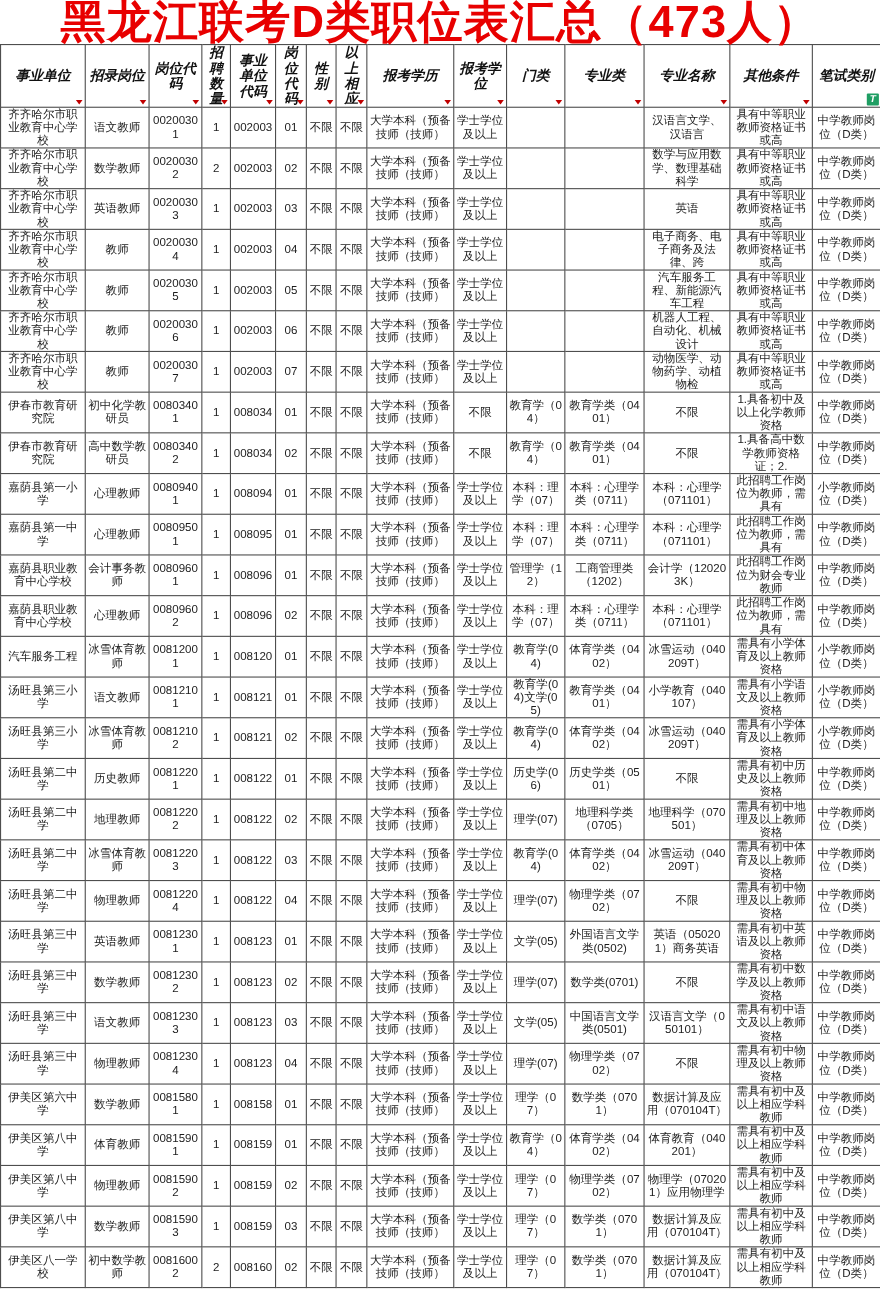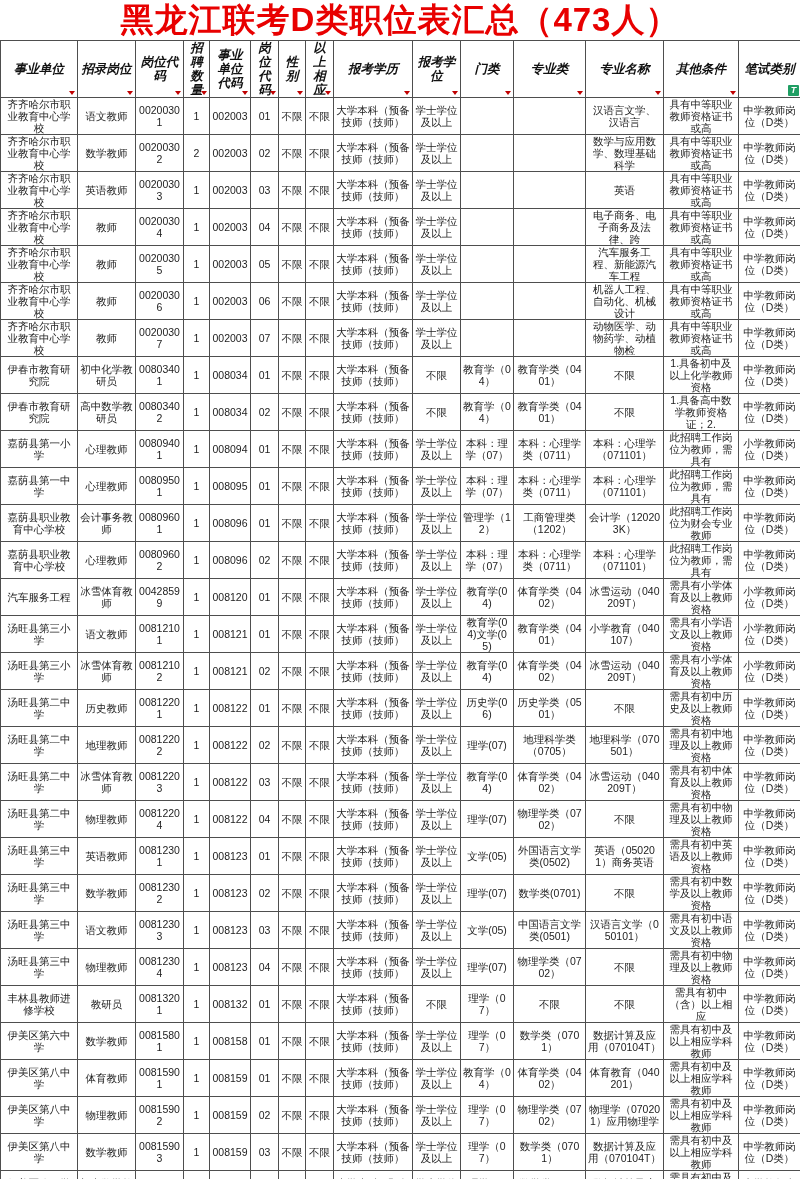--- a/index.html
+++ b/index.html
@@ -3,21 +3,21 @@
 <meta charset="utf-8">
 <style>
   html,body{margin:0;padding:0;background:#ffffff;}
   .page{
     width:800px;height:1179px;overflow:hidden;background:#ffffff;
     font-family:"Liberation Sans","DejaVu Sans",sans-serif;
     box-sizing:border-box;
   }
   .title{
     height:40px;display:flex;align-items:center;justify-content:center;
-    font-size:33px;font-weight:bold;color:#e80000;letter-spacing:1px;
+    font-size:41px;font-weight:bold;color:#e80000;letter-spacing:1px;
     white-space:nowrap;
   }
   table.grid{
     width:800px;table-layout:fixed;border-collapse:collapse;background:#fff;
   }
   table.grid th, table.grid td{
     border:1px solid #4e4e4e;
     text-align:center;vertical-align:middle;
     padding:0 2px;overflow:hidden;
     color:#1c1c1c;
@@ -302,21 +302,21 @@
           <td>学士学位及以上</td>
           <td>本科：理学（07）</td>
           <td>本科：心理学类（0711）</td>
           <td>本科：心理学（071101）</td>
           <td>此招聘工作岗位为教师，需具有</td>
           <td>中学教师岗位（D类）</td>
         </tr>
         <tr>
           <td>汽车服务工程</td>
           <td>冰雪体育教师</td>
-          <td>00428599</td>
+          <td>00812001</td>
           <td>1</td>
           <td>008120</td>
           <td>01</td>
           <td>不限</td>
           <td>不限</td>
           <td>大学本科（预备技师（技师）</td>
           <td>学士学位及以上</td>
           <td>教育学(04)</td>
           <td>体育学类（0402）</td>
           <td>冰雪运动（040209T）</td>
@@ -487,37 +487,20 @@
           <td>不限</td>
           <td>大学本科（预备技师（技师）</td>
           <td>学士学位及以上</td>
           <td>理学(07)</td>
           <td>物理学类（0702）</td>
           <td>不限</td>
           <td>需具有初中物理及以上教师资格</td>
           <td>中学教师岗位（D类）</td>
         </tr>
         <tr>
-          <td>丰林县教师进修学校</td>
-          <td>教研员</td>
-          <td>00813201</td>
-          <td>1</td>
-          <td>008132</td>
-          <td>01</td>
-          <td>不限</td>
-          <td>不限</td>
-          <td>大学本科（预备技师（技师）</td>
-          <td>不限</td>
-          <td>理学（07）</td>
-          <td>不限</td>
-          <td>不限</td>
-          <td>需具有初中（含）以上相应</td>
-          <td>中学教师岗位（D类）</td>
-        </tr>
-        <tr>
           <td>伊美区第六中学</td>
           <td>数学教师</td>
           <td>00815801</td>
           <td>1</td>
           <td>008158</td>
           <td>01</td>
           <td>不限</td>
           <td>不限</td>
           <td>大学本科（预备技师（技师）</td>
           <td>学士学位及以上</td>

